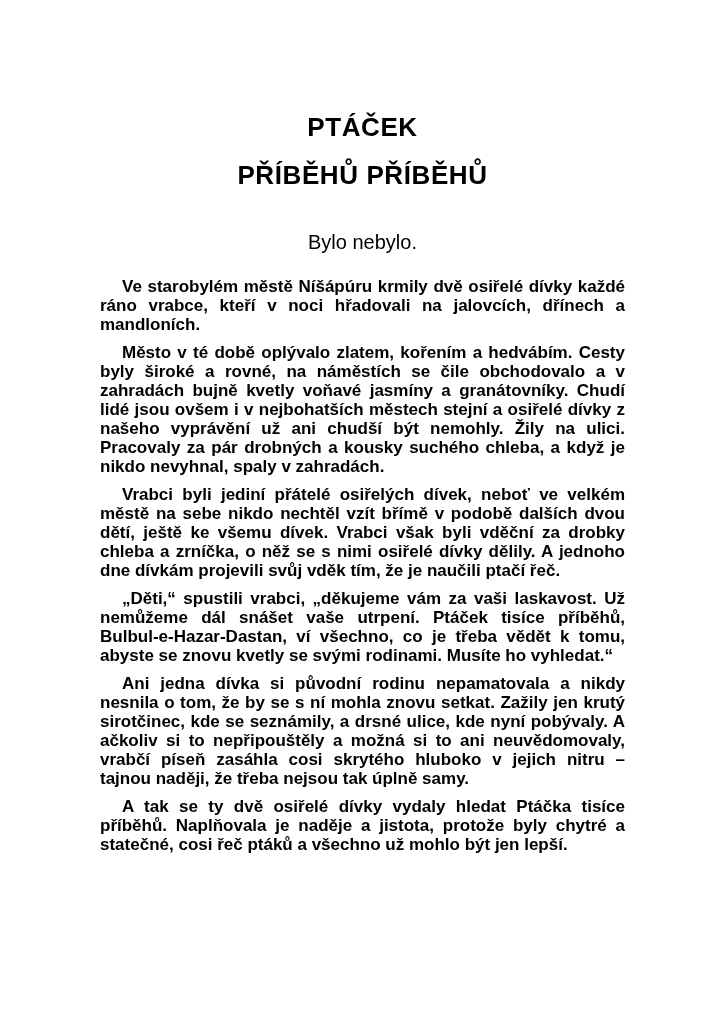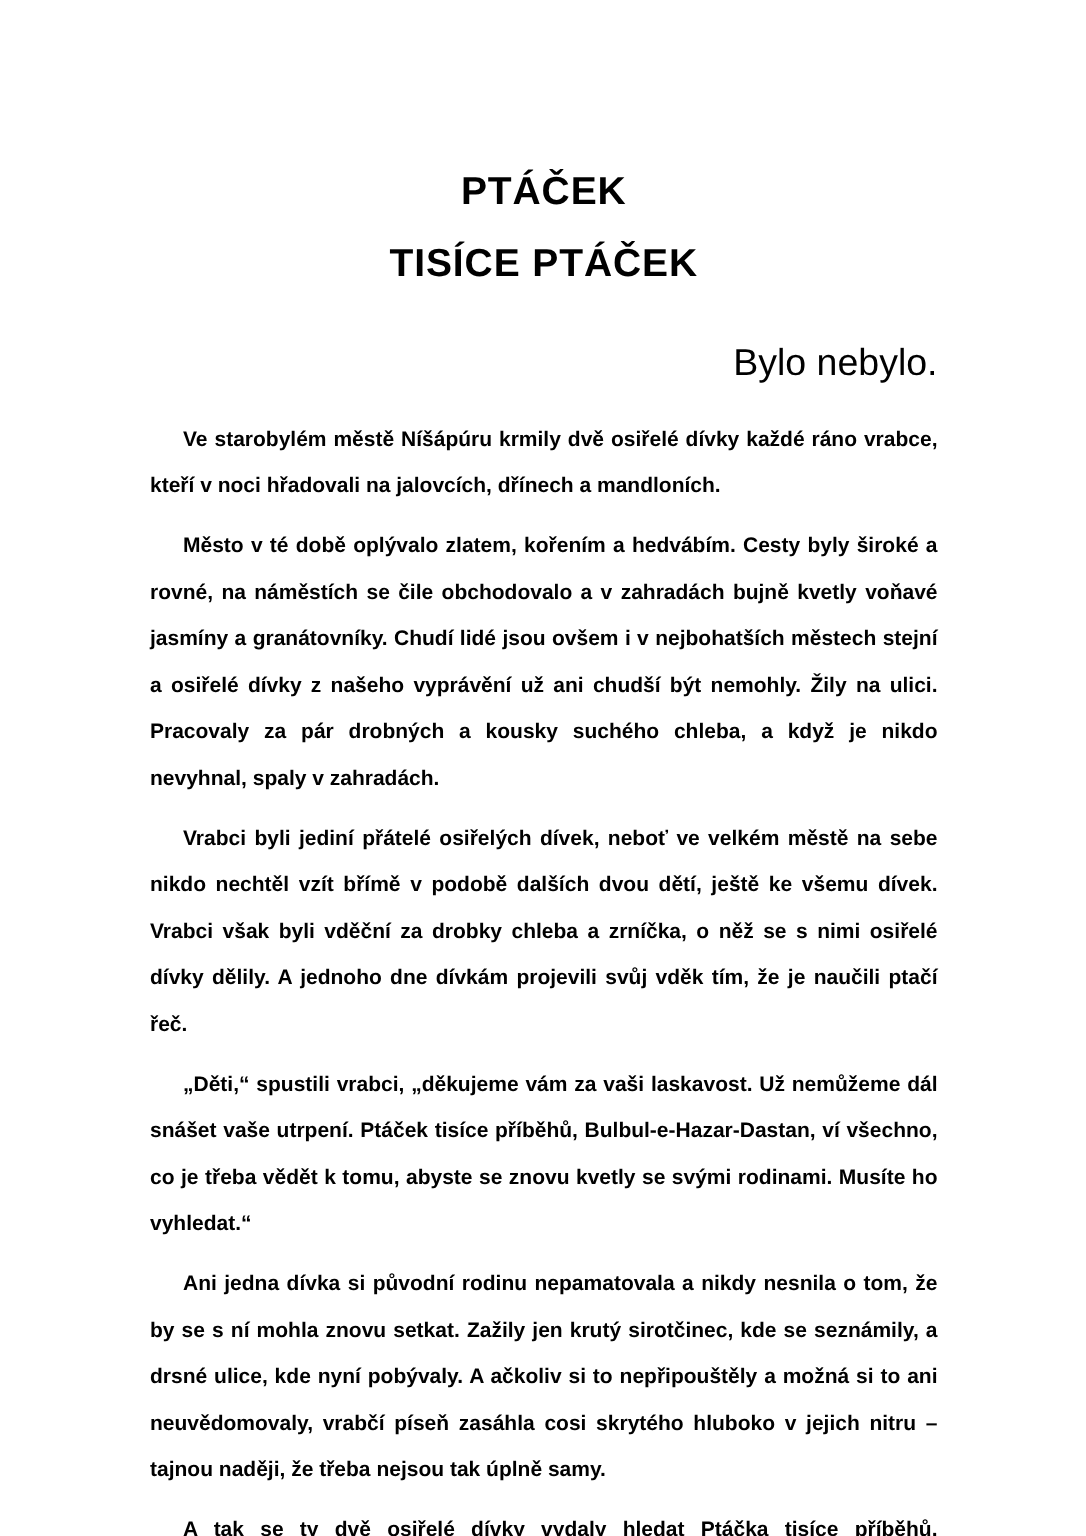--- a/index.html
+++ b/index.html
@@ -36,30 +36,30 @@
   .doc-title .title-line-1 {
     display: block;
     padding-top: 110px;
   }
   .doc-title .title-line-2 {
     display: block;
     padding-top: 14px;
   }
   .section-heading {
     font-weight: normal;
-    font-size: 25px;
+    font-size: 20px;
     line-height: 30px;
     margin: 0;
     padding-top: 35px;
-    text-align: right;
+    text-align: center;
   }
   .body-paragraph {
     font-weight: bold;
-    font-size: 14px;
-    line-height: 31px;
+    font-size: 17px;
+    line-height: 19px;
     text-align: justify;
     text-justify: inter-word;
     text-indent: 22px;
     margin: 0;
     padding-top: 9px;
     hyphens: none;
   }
   .body-paragraph:first-of-type {
     padding-top: 20px;
   }
@@ -68,21 +68,21 @@
   }
 </style>
 </head>
 <body>
 
 <div class="page" style="background: rgb(255, 255, 255); color: rgb(0, 0, 0);">
   <div class="content">
 
     <h1 class="doc-title">
       <span class="title-line-1">PTÁČEK</span>
-      <span class="title-line-2">TISÍCE PTÁČEK</span>
+      <span class="title-line-2">PŘÍBĚHŮ PŘÍBĚHŮ</span>
     </h1>
 
     <h2 class="section-heading">Bylo nebylo.</h2>
 
     <p class="body-paragraph">Ve starobylém městě Níšápúru krmily dvě osiřelé dívky každé ráno vrabce, kteří v noci hřadovali na jalovcích, dřínech a mandloních.</p>
 
     <p class="body-paragraph">Město v té době oplývalo zlatem, kořením a hedvábím. Cesty byly široké a rovné, na náměstích se čile obchodovalo a v zahradách bujně kvetly voňavé jasmíny a granátovníky. Chudí lidé jsou ovšem i v nejbohatších městech stejní a osiřelé dívky z našeho vyprávění už ani chudší být nemohly. Žily na ulici. Pracovaly za pár drobných a kousky suchého chleba, a když je nikdo nevyhnal, spaly v zahradách.</p>
 
     <p class="body-paragraph">Vrabci byli jediní přátelé osiřelých dívek, neboť ve velkém městě na sebe nikdo nechtěl vzít břímě v podobě dalších dvou dětí, ještě ke všemu dívek. Vrabci však byli vděční za drobky chleba a zrníčka, o něž se s nimi osiřelé dívky dělily. A jednoho dne dívkám projevili svůj vděk tím, že je naučili ptačí řeč.</p>
 

